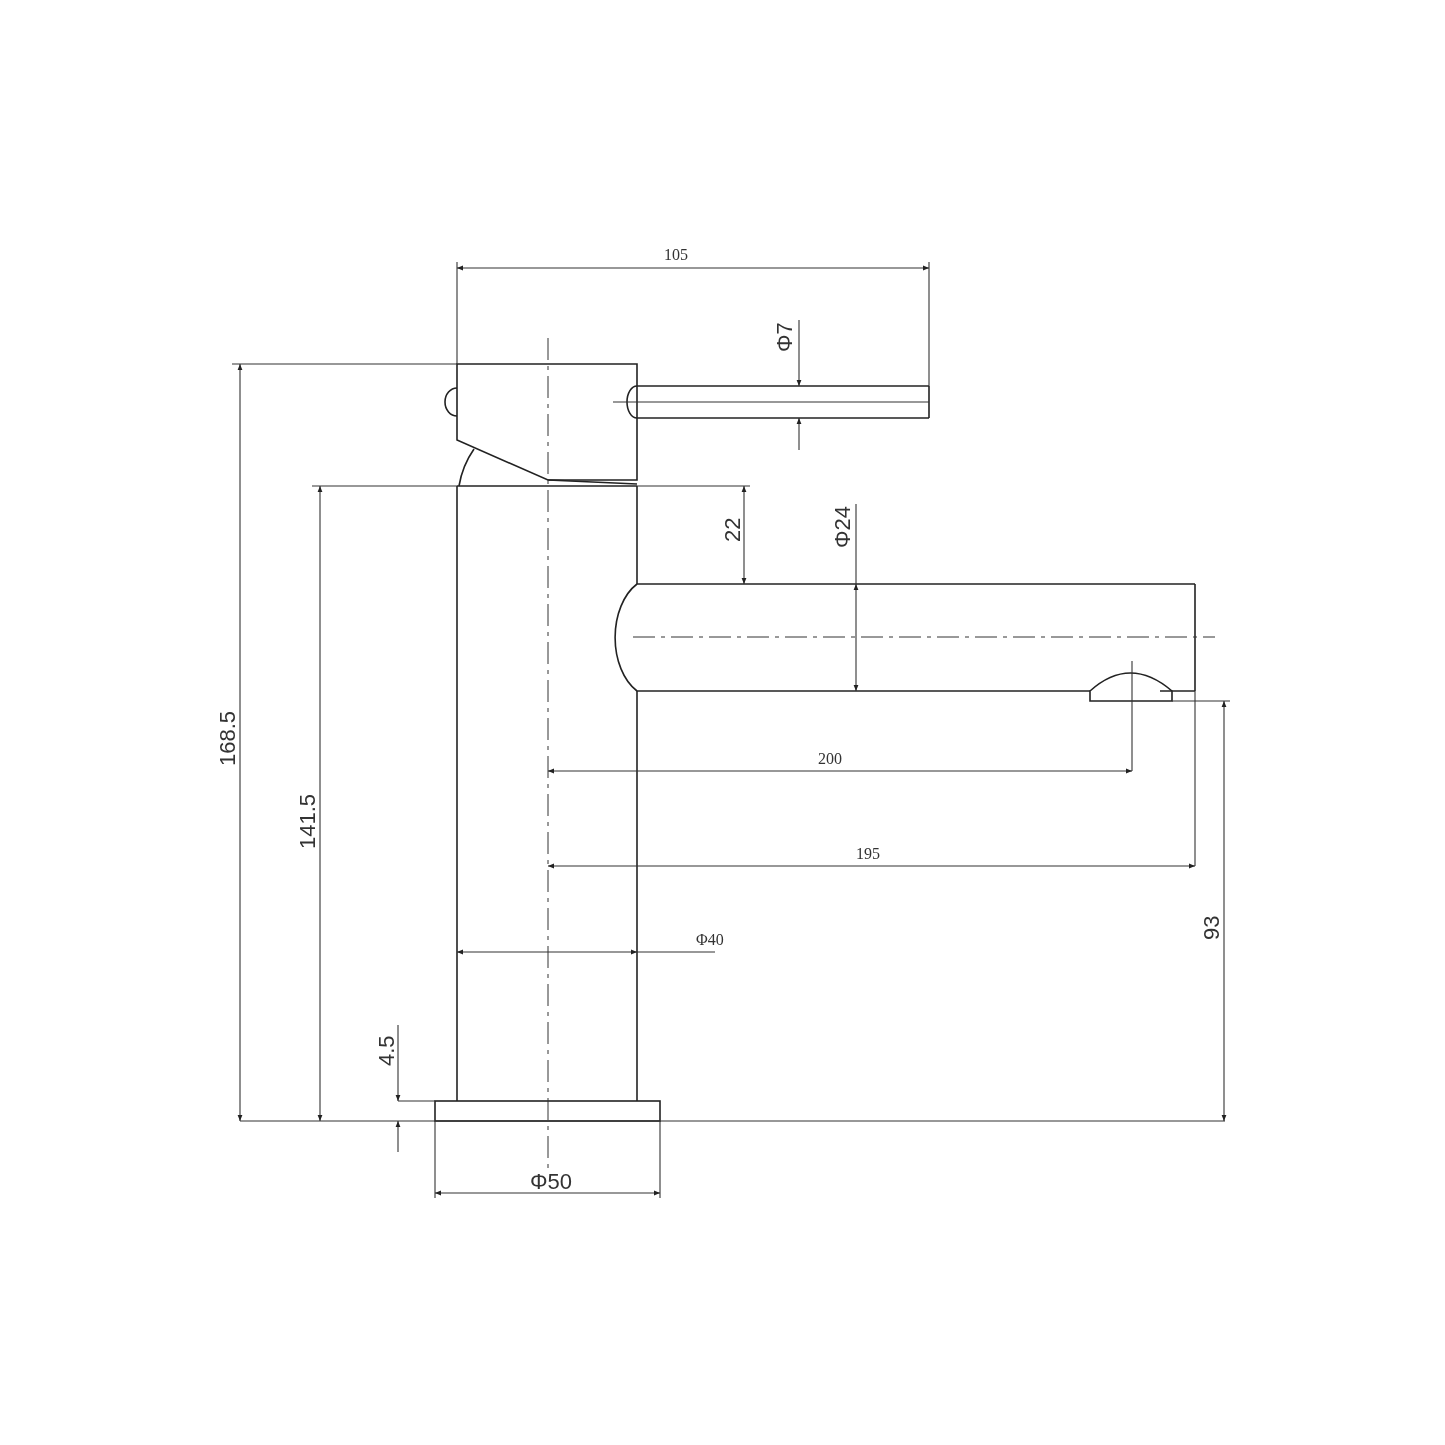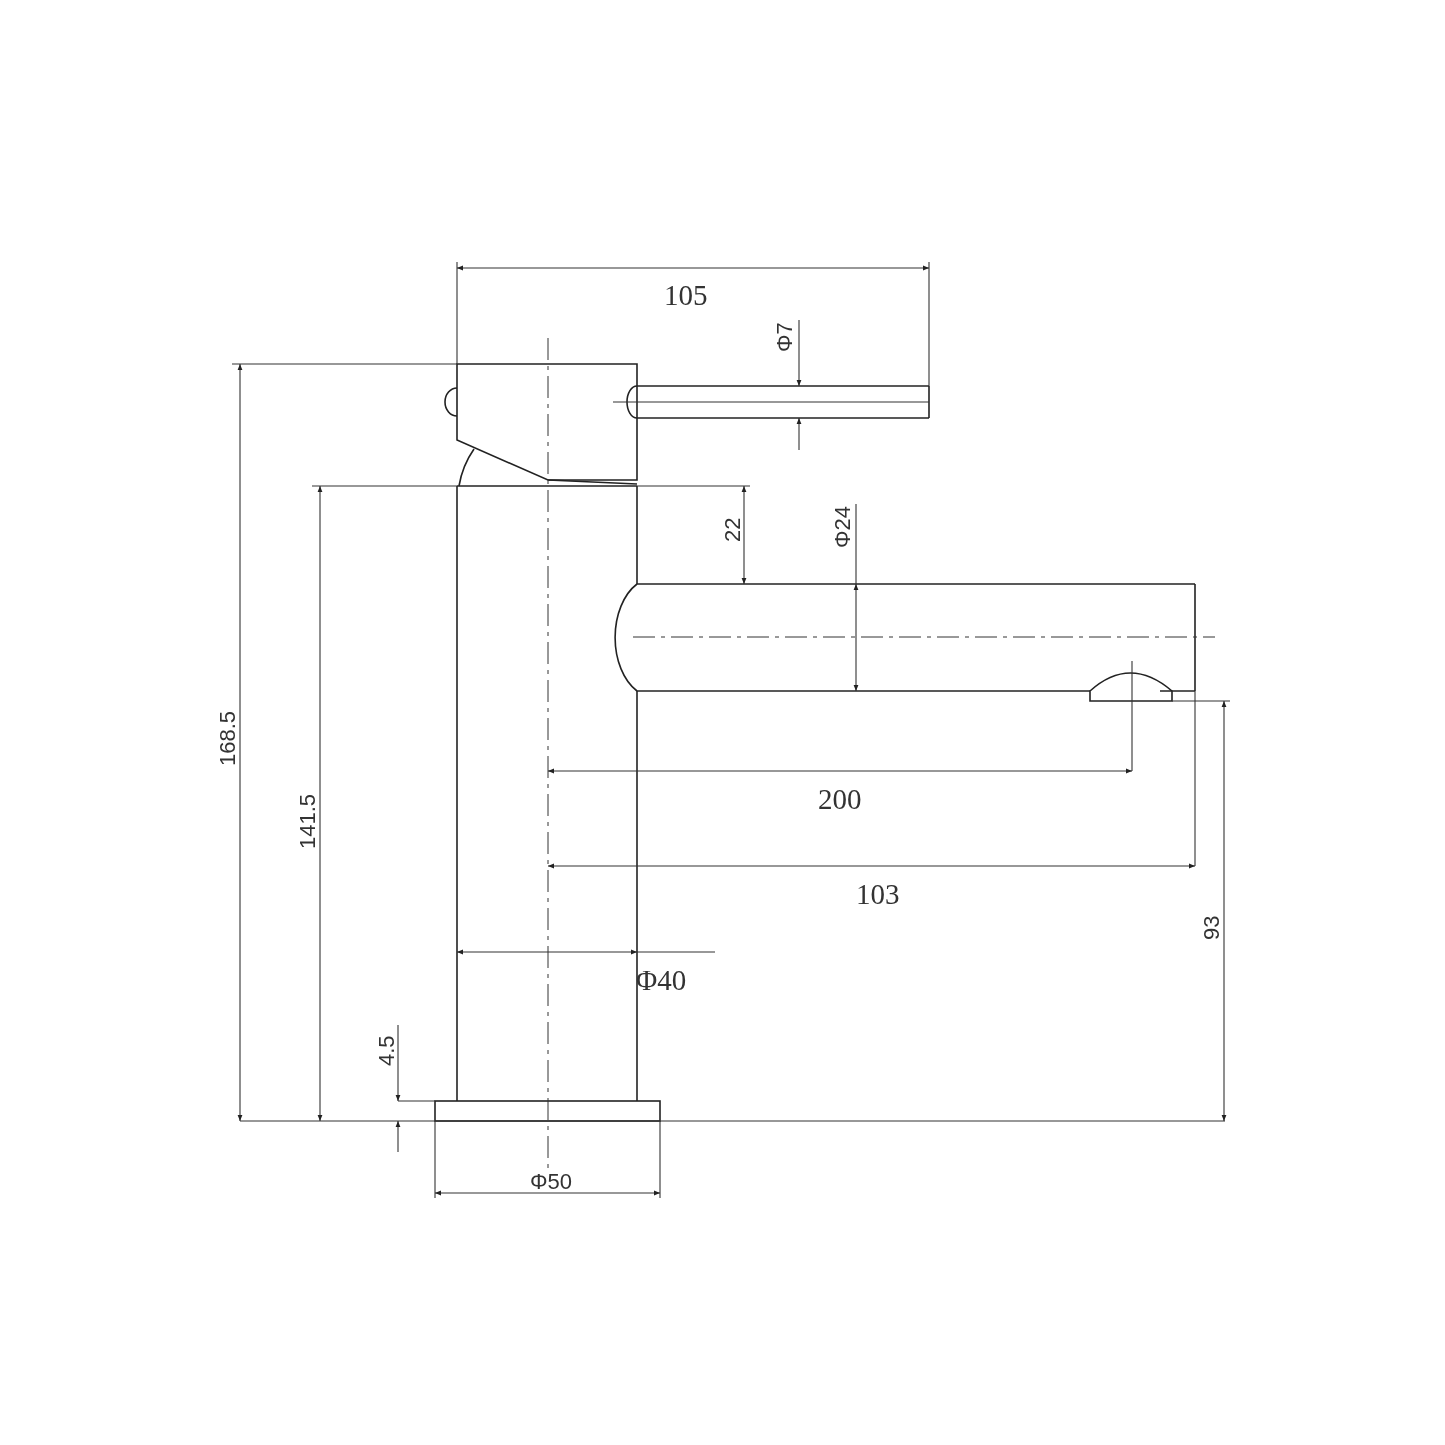--- a/index.html
+++ b/index.html
@@ -2,21 +2,21 @@
 <html><head>
 <meta charset="utf-8">
 <style>
   html, body { margin:0; padding:0; background:#ffffff; }
   body { width:1445px; height:1445px; overflow:hidden; position:relative; font-family:"Liberation Serif", serif; }
   svg { position:absolute; left:0; top:0; }
   .ol { stroke:#222; stroke-width:1.6; fill:none; }
   .dim { stroke:#333; stroke-width:1.1; fill:none; }
   .cl { stroke:#333; stroke-width:1; fill:none; stroke-dasharray:22 6 4 6; }
   .lbl { position:absolute; color:#333; font-size:22px; line-height:22px; white-space:nowrap; font-family:"Liberation Sans", sans-serif; }
-  .serif { font-family:"Liberation Serif", serif; font-size:29px;margin-top:40px; }
+  .serif { font-family:"Liberation Serif", serif; font-size:16px; }
   .rot { transform-origin:left top; transform:rotate(-90deg); }
 </style>
 </head>
 <body>
 
 <svg width="1445" height="1445">
   <defs>
     <marker id="ar" viewBox="0 0 10 10" refX="10" refY="5" markerWidth="14" markerHeight="6" orient="auto-start-reverse" markerUnits="userSpaceOnUse">
       <path d="M0,1 L10,5 L0,9 z" fill="#222"></path>
     </marker>
@@ -95,19 +95,19 @@
 
   <line class="dim" x1="1172" y1="701" x2="1230" y2="701"></line>
   <line class="dim" x1="1224" y1="701" x2="1224" y2="1121" marker-start="url(#ar)" marker-end="url(#ar)"></line>
 </svg>
 
 <span class="lbl serif" style="left:664px;top:244px;">105</span>
 <span class="lbl rot" style="left:774px;top:352px;">Φ7</span>
 <span class="lbl rot" style="left:722px;top:542px;">22</span>
 <span class="lbl rot" style="left:832px;top:548px;">Φ24</span>
 <span class="lbl serif" style="left:818px;top:748px;">200</span>
-<span class="lbl serif" style="left:856px;top:843px;">103</span>
+<span class="lbl serif" style="left:856px;top:843px;">195</span>
 <span class="lbl rot" style="left:217px;top:766px;">168.5</span>
 <span class="lbl rot" style="left:297px;top:849px;">141.5</span>
-<span class="lbl serif" style="left:636px;top:929px;">Φ40</span>
+<span class="lbl serif" style="left:696px;top:929px;">Φ40</span>
 <span class="lbl rot" style="left:376px;top:1066px;">4.5</span>
 <span class="lbl" style="left:530px;top:1171px;">Φ50</span>
 <span class="lbl rot" style="left:1201px;top:940px;">93</span>
 
 </body></html>

